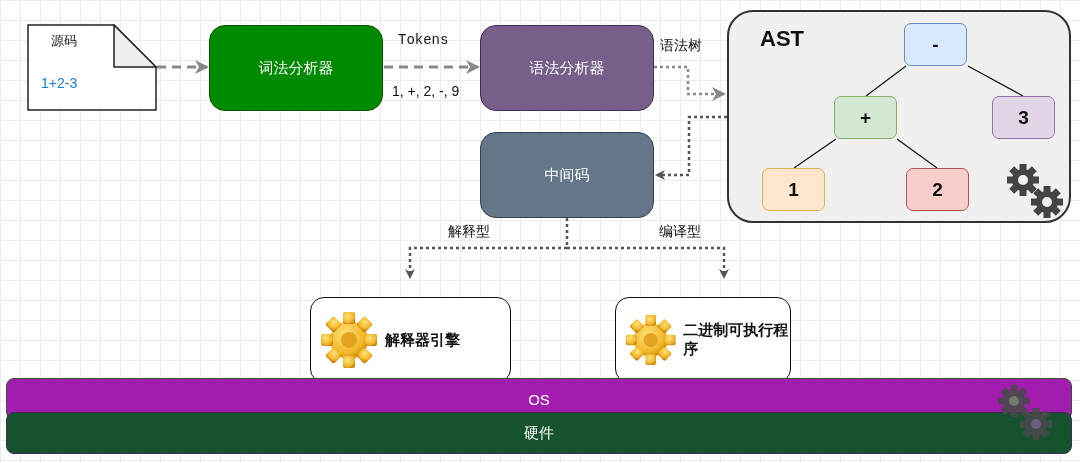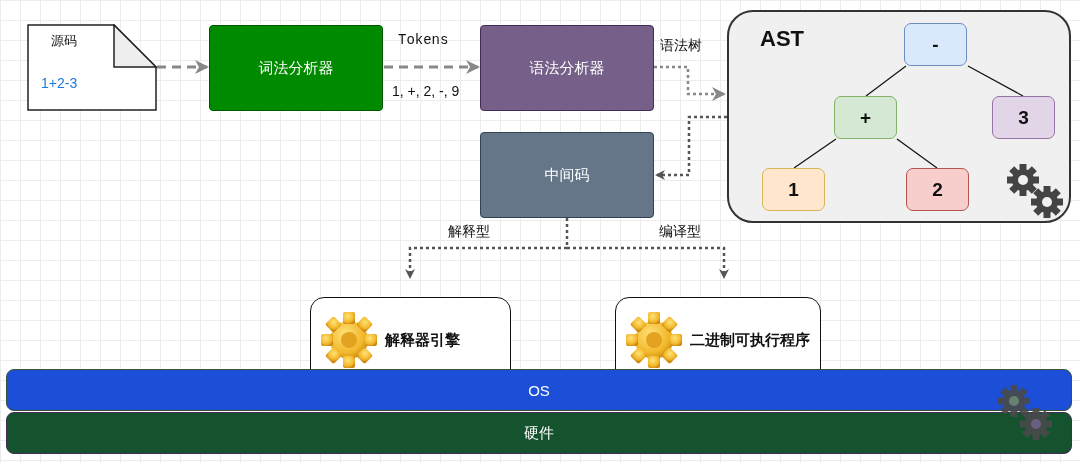--- a/index.html
+++ b/index.html
@@ -10,21 +10,21 @@
     background-image:
       linear-gradient(#ececec 1px, transparent 1px),
       linear-gradient(90deg, #ececec 1px, transparent 1px);
     background-size: 20px 20px;
   }
   .abs { position: absolute; }
   svg.wires { position: absolute; left: 0; top: 0; width: 1080px; height: 463px; pointer-events: none; }
 
   .box {
     position: absolute; display: flex; align-items: center; justify-content: center;
-    border-radius: 4px; font-size: 15px; box-sizing: border-box;
+    border-radius: 16px; font-size: 15px; box-sizing: border-box;
   }
   #lexer { left: 209px; top: 25px; width: 174px; height: 86px; background: #008a00; border: 1px solid #005700; color: #fff; }
   #parser { left: 480px; top: 25px; width: 174px; height: 86px; background: #76608a; border: 1px solid #432d57; color: #fff; }
   #ir { left: 480px; top: 132px; width: 174px; height: 86px; background: #647687; border: 1px solid #314354; color: #fff; }
 
   #source-doc { left: 27px; top: 24px; width: 130px; height: 87px; }
   .doc-title { position: absolute; left: 14px; top: 8px; font-size: 13px; color: #111; margin-left: 10px; }
   .doc-code { position: absolute; left: 14px; top: 51px; font-size: 14px; color: #1a7be0; }
 
   .label { position: absolute; font-size: 14px; color: #111; white-space: nowrap; }
@@ -42,29 +42,29 @@
   #node-plus  { left: 834px; top: 96px; background: #d5e8d4; border: 1px solid #82b366; }
   #node-3     { left: 992px; top: 96px; background: #e1d5e7; border: 1px solid #9673a6; }
   #node-1     { left: 762px; top: 168px; background: #ffe6cc; border: 1px solid #d6b656; }
   #node-2     { left: 906px; top: 168px; background: #f8cecc; border: 1px solid #b85450; }
 
   .engine-box {
     position: absolute; background: #fff; border: 1.5px solid #111; border-radius: 14px; box-sizing: border-box;
     display: flex; align-items: center; margin-top: 17px;
   }
   #interp-box { left: 310px; top: 280px; width: 201px; height: 86px; }
-  #binary-box { left: 615px; top: 280px; width: 206px; height: 86px; }
+  #binary-box { left: 615px; top: 280px; width: 176px; height: 86px; }
   .engine-box .gear { width: 60px; height: 60px; margin-left: 8px; margin-right: 6px; }
   .engine-box .txt { font-size: 15px; font-weight: bold; color: #111; }
 
   .layer {
     position: absolute; left: 6px; width: 1066px; height: 42px; border-radius: 8px; box-sizing: border-box;
     display: flex; align-items: center; justify-content: center; color: #fff; font-size: 15px;
   }
-  #os-layer { top: 369px; background: #1d4ed8; border: 1px solid #3a5431; }
+  #os-layer { top: 378px; background: #a21caf; border: 1px solid #3a5431; }
   #hw-layer { top: 412px; background: #14532d; border: 1px solid #432d57; }
 </style>
 </head>
 <body>
 
 <svg class="wires">
   <defs>
     <marker id="arr" markerWidth="10" markerHeight="10" refX="8" refY="5" orient="auto" markerUnits="userSpaceOnUse">
       <path d="M0,0 L10,5 L0,10 L3,5 z" fill="#555"></path>
     </marker>

